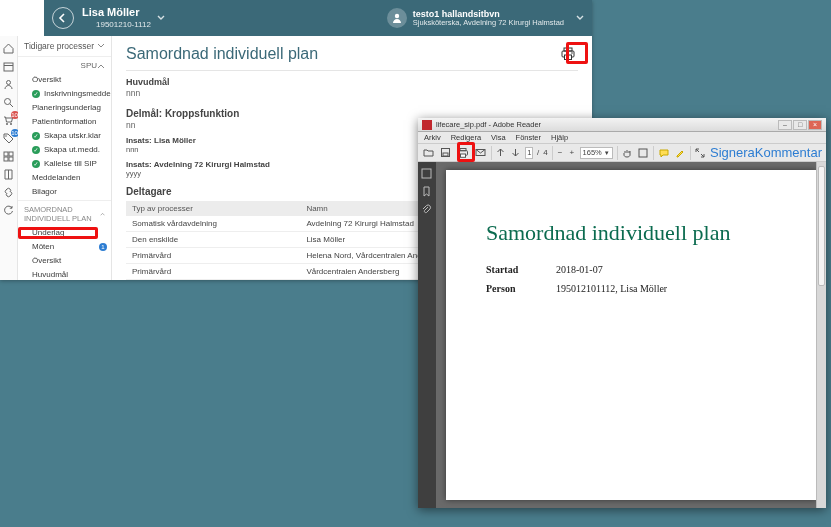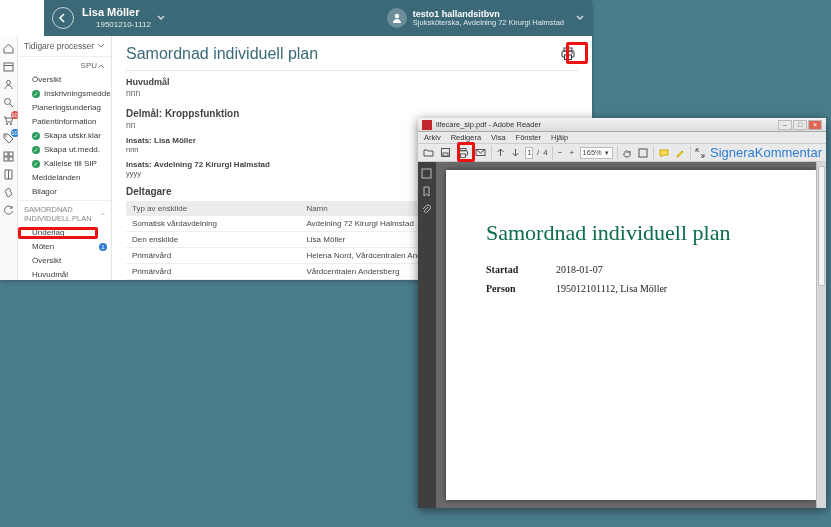--- a/index.html
+++ b/index.html
@@ -464,21 +464,21 @@
 
     <div class="small-b">Insats: Lisa Möller</div>
     <div class="small-v">nnn</div>
     <div class="small-b">Insats: Avdelning 72 Kirurgi Halmstad</div>
     <div class="small-v">yyyy</div>
 
     <div class="section-title" style="margin-top:8px">Deltagare</div>
     <table class="part">
       <thead>
           <tr>
-        <th>Typ av enskilde</th>
+        <th>Typ av processer</th>
         <th>Namn</th>
       </tr>
         </thead>
       <tbody>
         <tr>
             <td>Somatisk vårdavdelning</td>
             <td>Avdelning 72 Kirurgi Halmstad</td>
           </tr>
         <tr>
             <td>Den enskilde</td>

